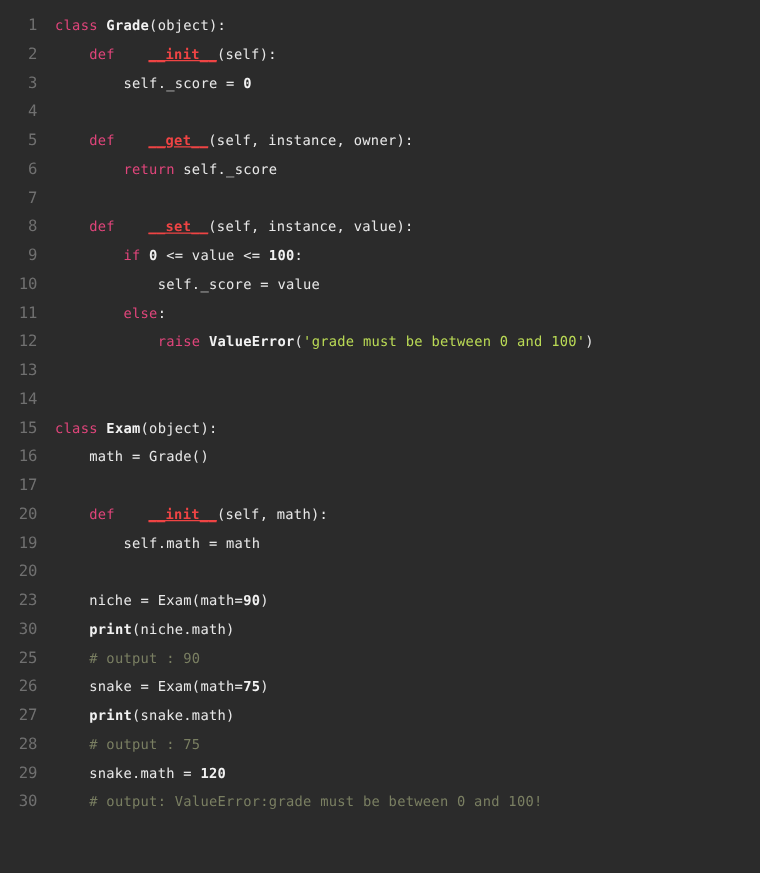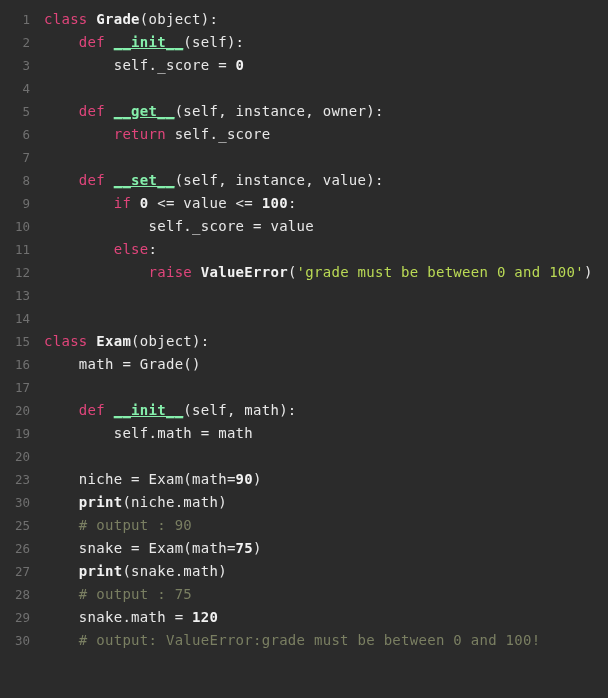--- a/index.html
+++ b/index.html
@@ -35,30 +35,30 @@
     text-align: right;
     padding-right: 14px;
     box-sizing: content-box;
     color: #707070;
     font-size: 12.5px;
     font-family: "DejaVu Sans Mono", "Liberation Mono", monospace;
     user-select: none;
   }
   .line-content {
     flex: 1 1 auto;
-    font-size: 14px;
+    font-size: 11px;
     letter-spacing: 0.02em;
     color: #e8e8e8;
     font-family: "DejaVu Sans Mono", "Liberation Mono", monospace;
   }
   
   .tok-kw       { color: #e0457b; }
   .tok-name     { color: #f2f2f2; font-weight: bold; }
   .tok-plain    { color: #e8e8e8; }
-  .tok-magic    { color: #86efac; font-weight: bold; text-decoration: underline; }
+  .tok-magic    { color: #ef4444; font-weight: bold; text-decoration: underline; margin-left: 20px; }
   .tok-str      { color: #bada55; text-align: right; }
   .tok-num      { color: #f2f2f2; font-weight: bold; }
   .tok-comment  { color: #7a7f62; }
   .tok-builtin  { color: #f2f2f2; font-weight: bold; }
 </style>
 </head>
 <body>
 
 <div id="code-editor">
   <div id="code-lines">

